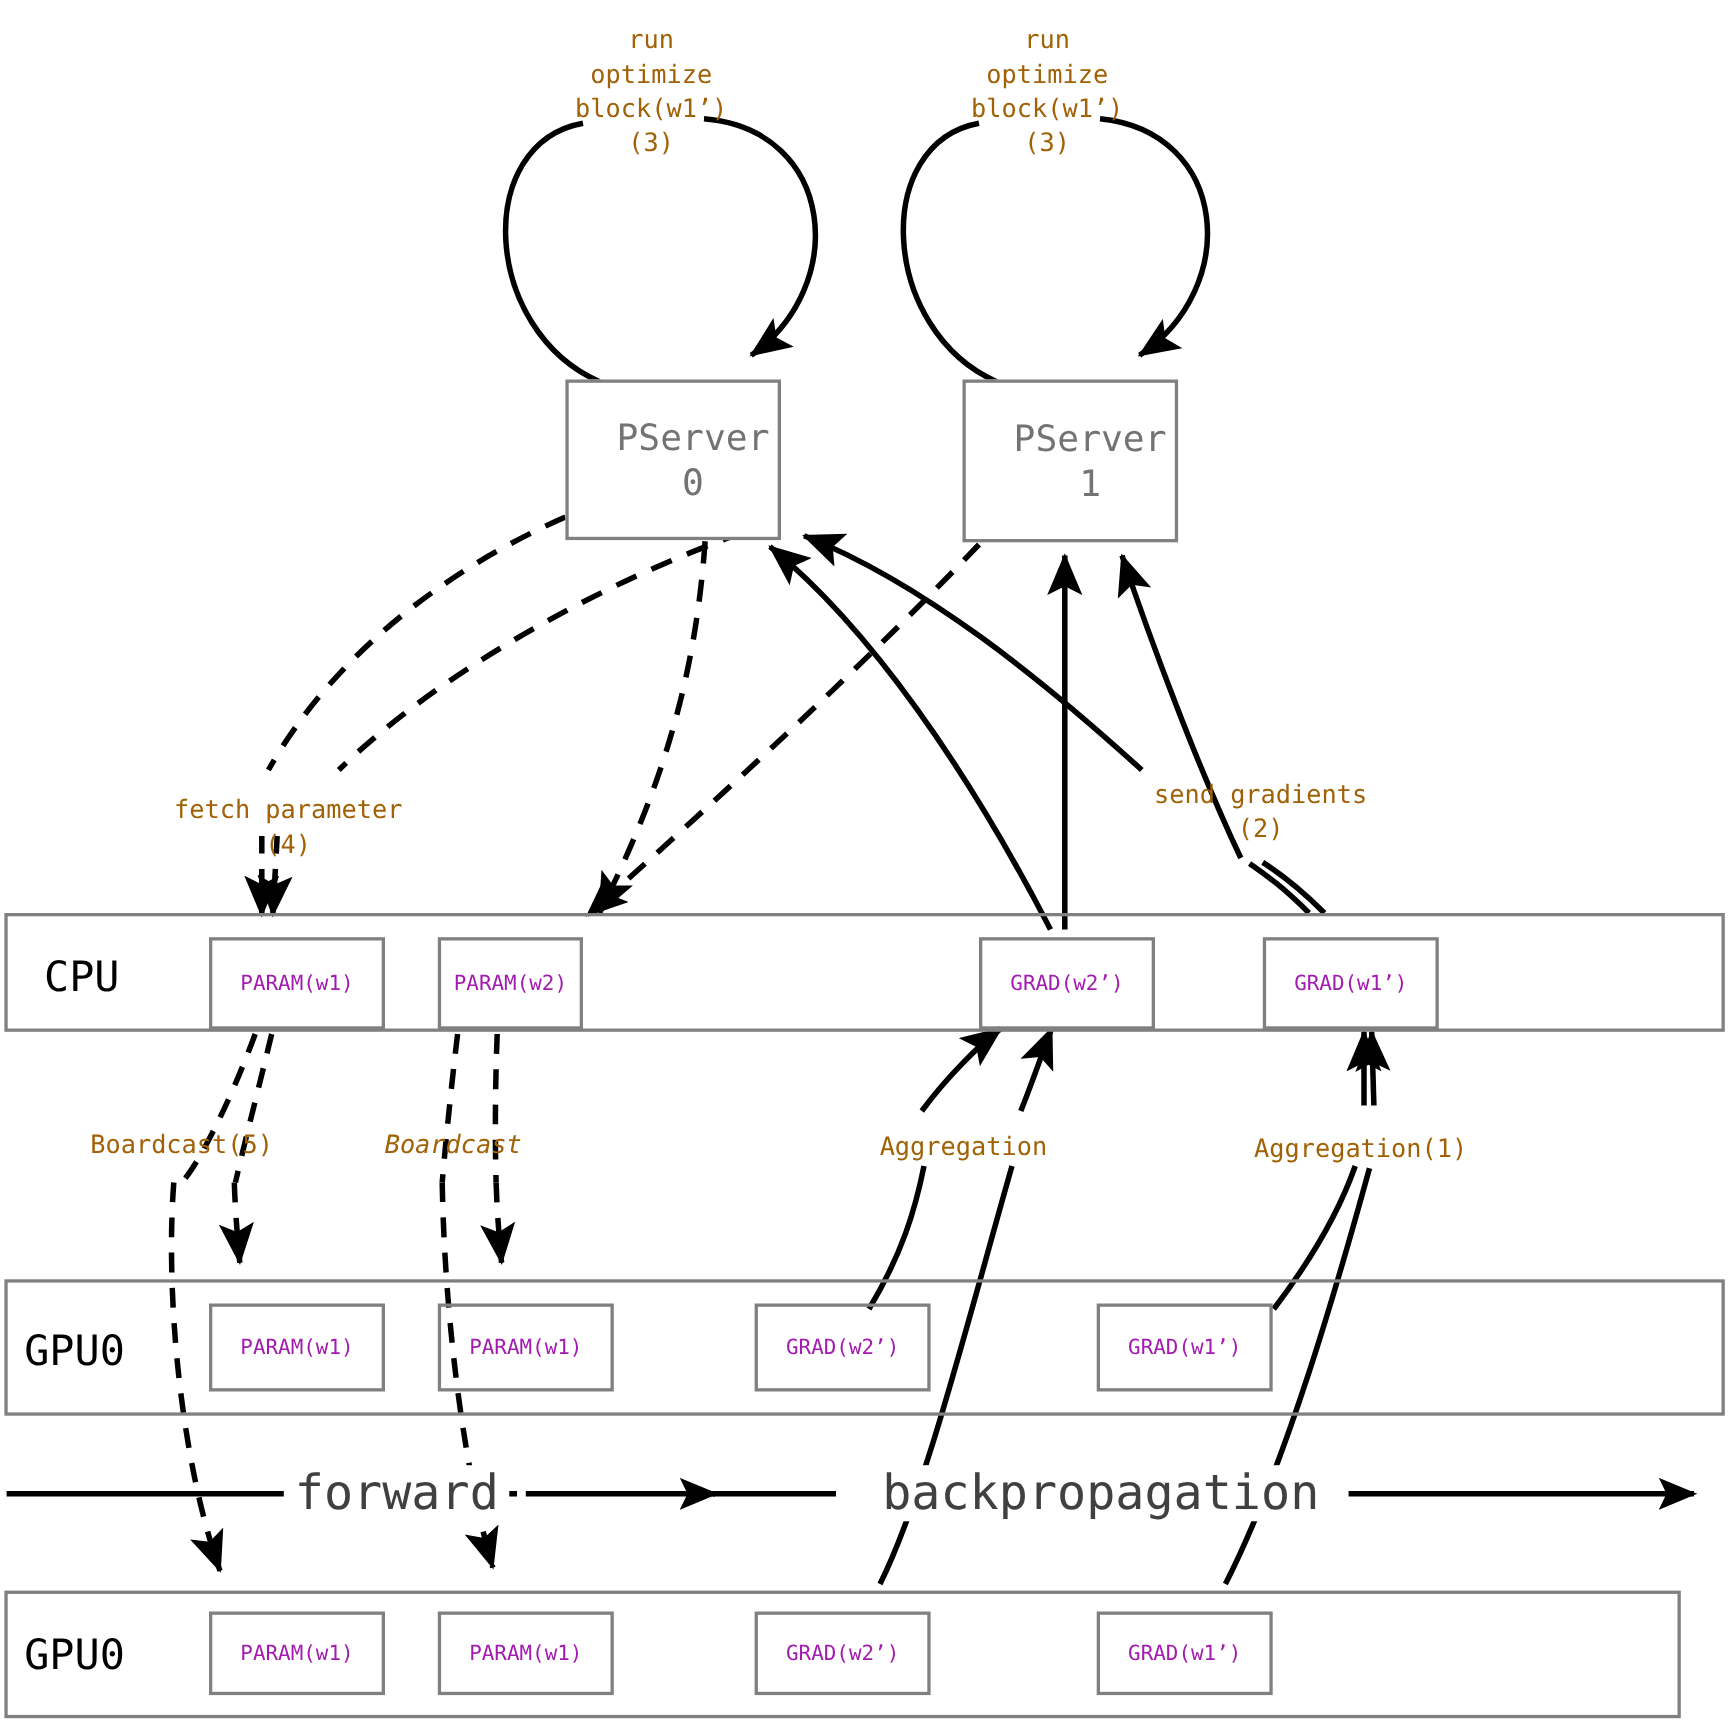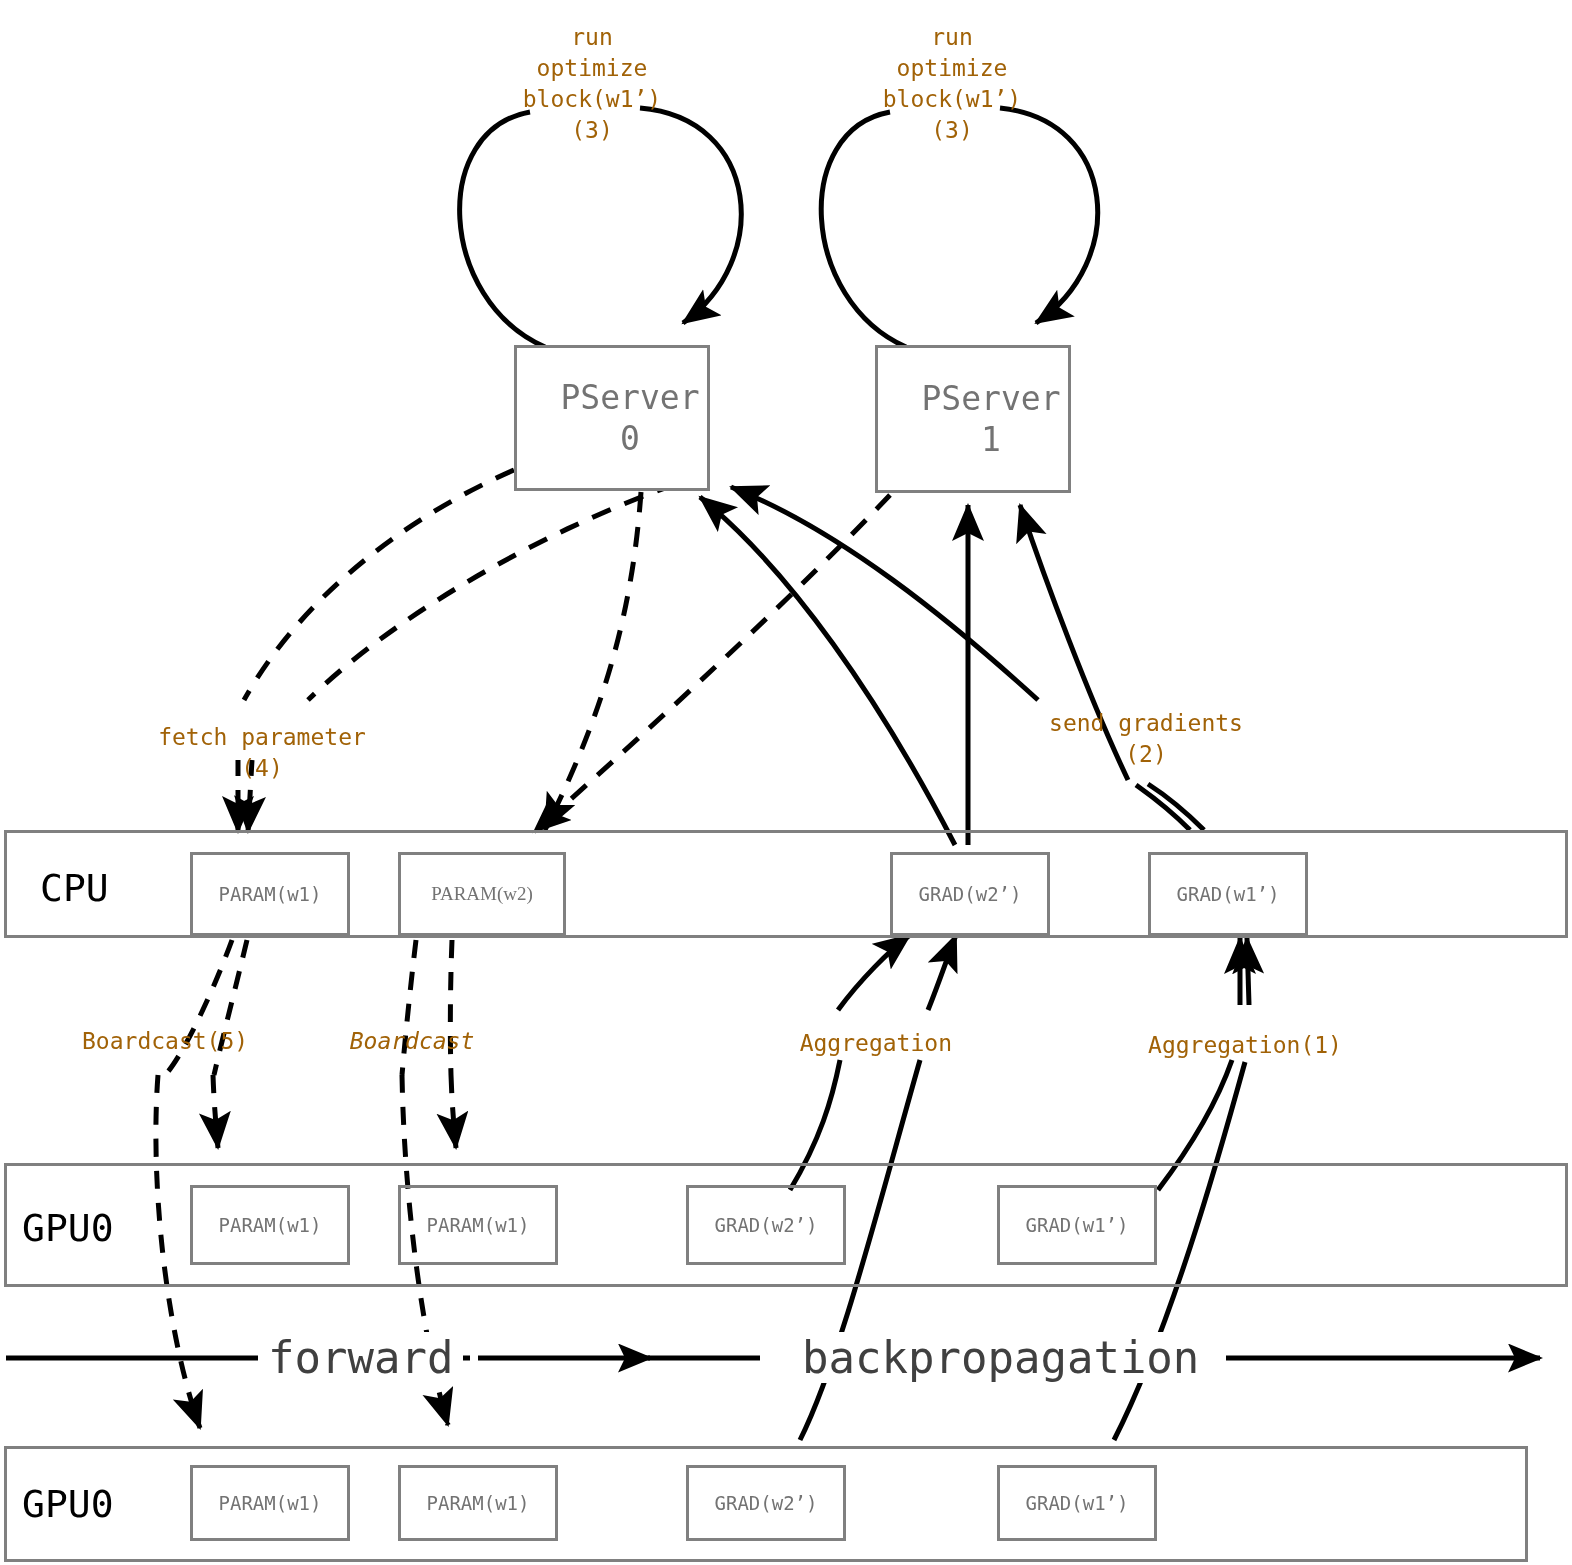--- a/index.html
+++ b/index.html
@@ -42,21 +42,21 @@
   .cell {
     position: absolute;
     box-sizing: border-box;
     border: 3px solid #808080;
     background: transparent;
     display: flex;
     align-items: center;
     justify-content: center;
     font-family: "DejaVu Sans Mono", "Liberation Mono", monospace;
     font-size: 19px;
-    color: #737373;
+    color: #a21caf;
     white-space: nowrap;
   }
   .pserver {
     position: absolute;
     box-sizing: border-box;
     border: 3px solid #808080;
     background: #ffffff;
     display: flex;
     flex-direction: column;
     align-items: center;
@@ -177,26 +177,26 @@
 
   <div class="caption" style="left:1036px; top:708px; width:220px;">send gradients
 (2)</div>
 
   <div class="caption" style="left:82px; top:1026px; width:180px; text-align:left;">Boardcast(5)</div>
 
   <div class="caption" style="left:332px; top:1026px; width:160px; text-align:center;font-style:italic;">Boardcast</div>
 
   <div class="caption" style="left:772px; top:1028px; width:180px; text-align:right;">Aggregation</div>
 
-  <div class="caption" style="left:1140px; top:1030px; width:210px; text-align:center;">Aggregation(1)</div>
+  <div class="caption" style="left:1140px; top:1030px; width:210px; text-align:left;">Aggregation(1)</div>
 
   <div class="lane" style="left:4px; top:830px; width:1564px; height:108px;"></div>
   <div class="lane-label" style="left:40px; top:866px;">CPU</div>
   <div class="cell" style="left:190px; top:852px; width:160px; height:84px;">PARAM(w1)</div>
-  <div class="cell" style="left:398px; top:852px; width:168px; height:84px;font-family:Liberation Serif, serif;">PARAM(w2)</div>
+  <div class="cell" style="left:398px; top:852px; width:132px; height:84px;">PARAM(w2)</div>
   <div class="cell" style="left:890px; top:852px; width:160px; height:84px;">GRAD(w2’)</div>
   <div class="cell" style="left:1148px; top:852px; width:160px; height:84px;">GRAD(w1’)</div>
 
   <div class="lane" style="left:4px; top:1163px; width:1564px; height:124px;"></div>
   <div class="lane-label" style="left:22px; top:1206px;">GPU0</div>
   <div class="cell" style="left:190px; top:1185px; width:160px; height:80px;">PARAM(w1)</div>
   <div class="cell" style="left:398px; top:1185px; width:160px; height:80px;">PARAM(w1)</div>
   <div class="cell" style="left:686px; top:1185px; width:160px; height:80px;">GRAD(w2’)</div>
   <div class="cell" style="left:997px; top:1185px; width:160px; height:80px;">GRAD(w1’)</div>
 

